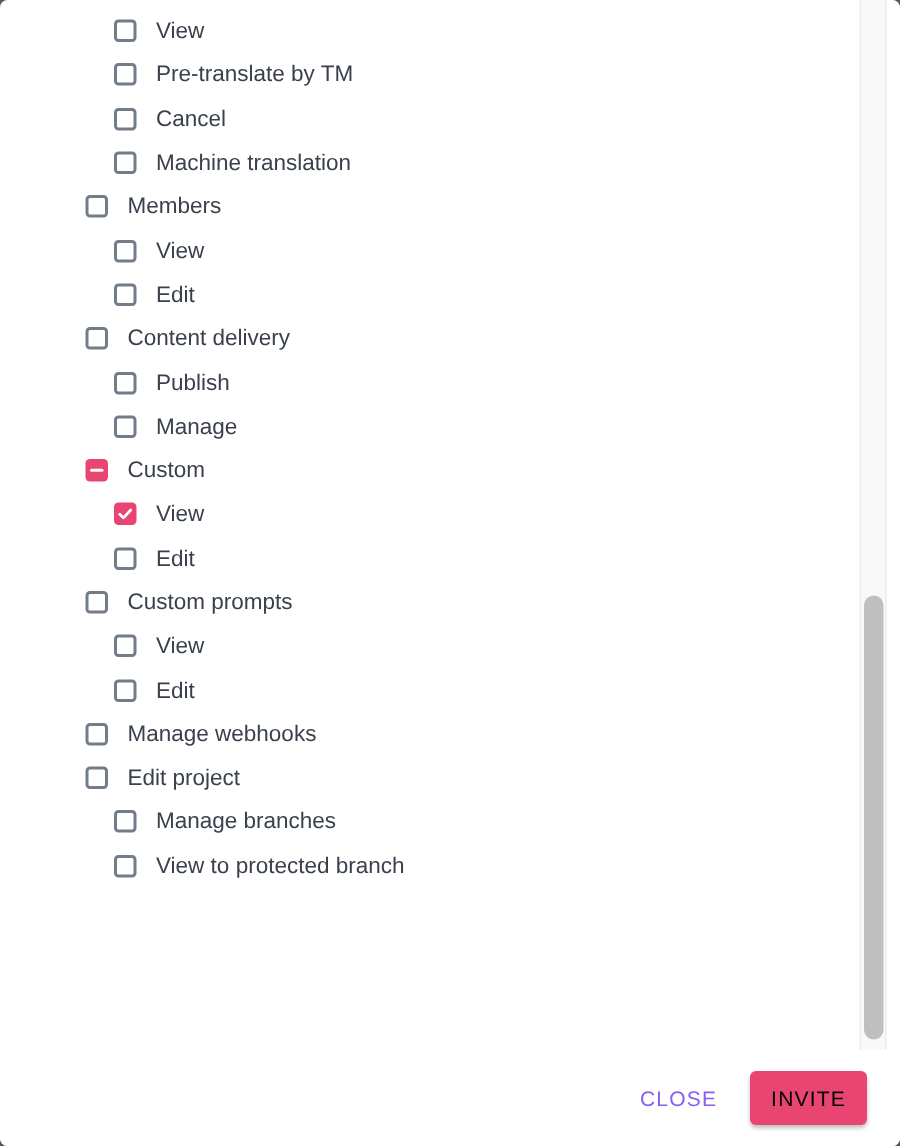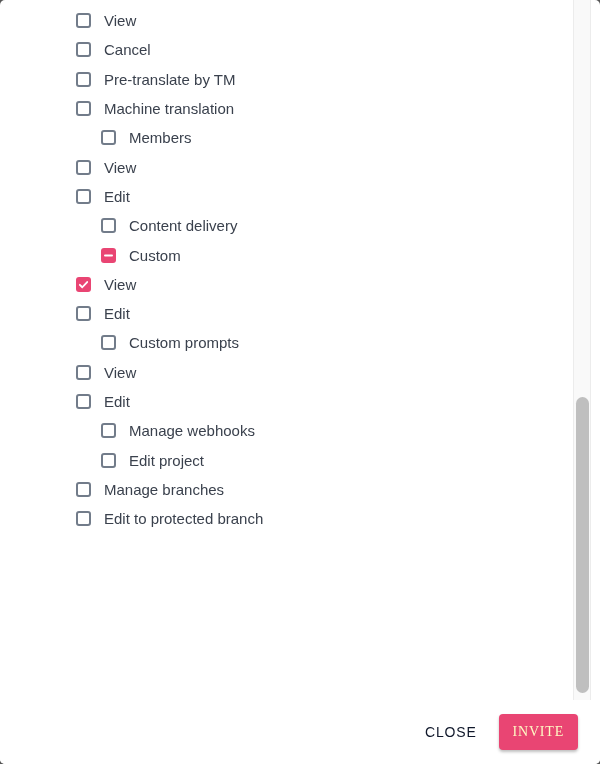--- a/index.html
+++ b/index.html
@@ -26,21 +26,21 @@
   }
   .perm-list {
     padding-top: 6px;
   }
   .row {
     height: 29.3px;
     display: flex;
     align-items: center;
     gap: 13px;
   }
-  .row.lvl1 { padding-left: 57px; margin-left: 44px; }
+  .row.lvl1 { padding-left: 57px; }
   .row.lvl2 { padding-left: 76px; }
   .cb {
     width: 15px;
     height: 15px;
     box-sizing: border-box;
     border-radius: 3px;
     flex: 0 0 auto;
     display: flex;
     align-items: center;
     justify-content: center;
@@ -85,33 +85,33 @@
     height: 64px;
     display: flex;
     align-items: center;
     justify-content: flex-end;
     padding-right: 22px;
     background: #ffffff;
   }
   .btn-close {
     background: transparent;
     border: none;
-    color: #0f172a;
+    color: #8b5cf6;
     font-family: "Liberation Sans", sans-serif;
     font-size: 14px;
     letter-spacing: 0.8px;
     padding: 10px 10px;
     margin-right: 12px;
     cursor: pointer;
   }
   .btn-invite {
     background: var(--accent, #e94573);
     border: none;
-    color: #fef9c3;
-    font-family: Liberation Serif, serif;
+    color: #000000;
+    font-family: Liberation Sans, sans-serif;
     font-size: 14px;
     letter-spacing: 0.8px;
     height: 36px;
     padding: 0 14px;
     border-radius: 4px;
     box-shadow: 0 2px 3px rgba(0,0,0,0.25);
     cursor: pointer;
   }
 </style>
 </head>
@@ -120,45 +120,53 @@
 <div class="dialog">
 
   <div class="scroll-area">
     <div class="perm-list" id="perm-list">
         <div class="row lvl2">
           <span class="cb unchecked"></span>
           <span class="lbl">View</span>
         </div>
         <div class="row lvl2">
           <span class="cb unchecked"></span>
+          <span class="lbl">Pre-translate by TM</span>
+        </div>
+        <div class="row lvl2">
+          <span class="cb unchecked"></span>
           <span class="lbl">Cancel</span>
         </div>
         <div class="row lvl2">
           <span class="cb unchecked"></span>
-          <span class="lbl">Pre-translate by TM</span>
-        </div>
-        <div class="row lvl2">
-          <span class="cb unchecked"></span>
           <span class="lbl">Machine translation</span>
         </div>
         <div class="row lvl1">
           <span class="cb unchecked"></span>
           <span class="lbl">Members</span>
         </div>
         <div class="row lvl2">
           <span class="cb unchecked"></span>
           <span class="lbl">View</span>
         </div>
         <div class="row lvl2">
           <span class="cb unchecked"></span>
           <span class="lbl">Edit</span>
         </div>
         <div class="row lvl1">
           <span class="cb unchecked"></span>
           <span class="lbl">Content delivery</span>
+        </div>
+        <div class="row lvl2">
+          <span class="cb unchecked"></span>
+          <span class="lbl">Publish</span>
+        </div>
+        <div class="row lvl2">
+          <span class="cb unchecked"></span>
+          <span class="lbl">Manage</span>
         </div>
         <div class="row lvl1">
           <span class="cb indeterminate">
             <svg width="11" height="11" viewBox="0 0 12 12">
               <line x1="2.2" y1="6" x2="9.8" y2="6" stroke="#fff" stroke-width="2.2" stroke-linecap="round"></line>
             </svg>
           </span>
           <span class="lbl">Custom</span>
         </div>
         <div class="row lvl2">
@@ -192,21 +200,21 @@
         <div class="row lvl1">
           <span class="cb unchecked"></span>
           <span class="lbl">Edit project</span>
         </div>
         <div class="row lvl2">
           <span class="cb unchecked"></span>
           <span class="lbl">Manage branches</span>
         </div>
         <div class="row lvl2">
           <span class="cb unchecked"></span>
-          <span class="lbl">Edit to protected branch</span>
+          <span class="lbl">View to protected branch</span>
         </div>
       </div>
   </div>
 
   <div class="scrollbar-track">
     <div class="scrollbar-thumb"></div>
   </div>
 
   <div class="footer">
     <button class="btn-close">CLOSE</button>

